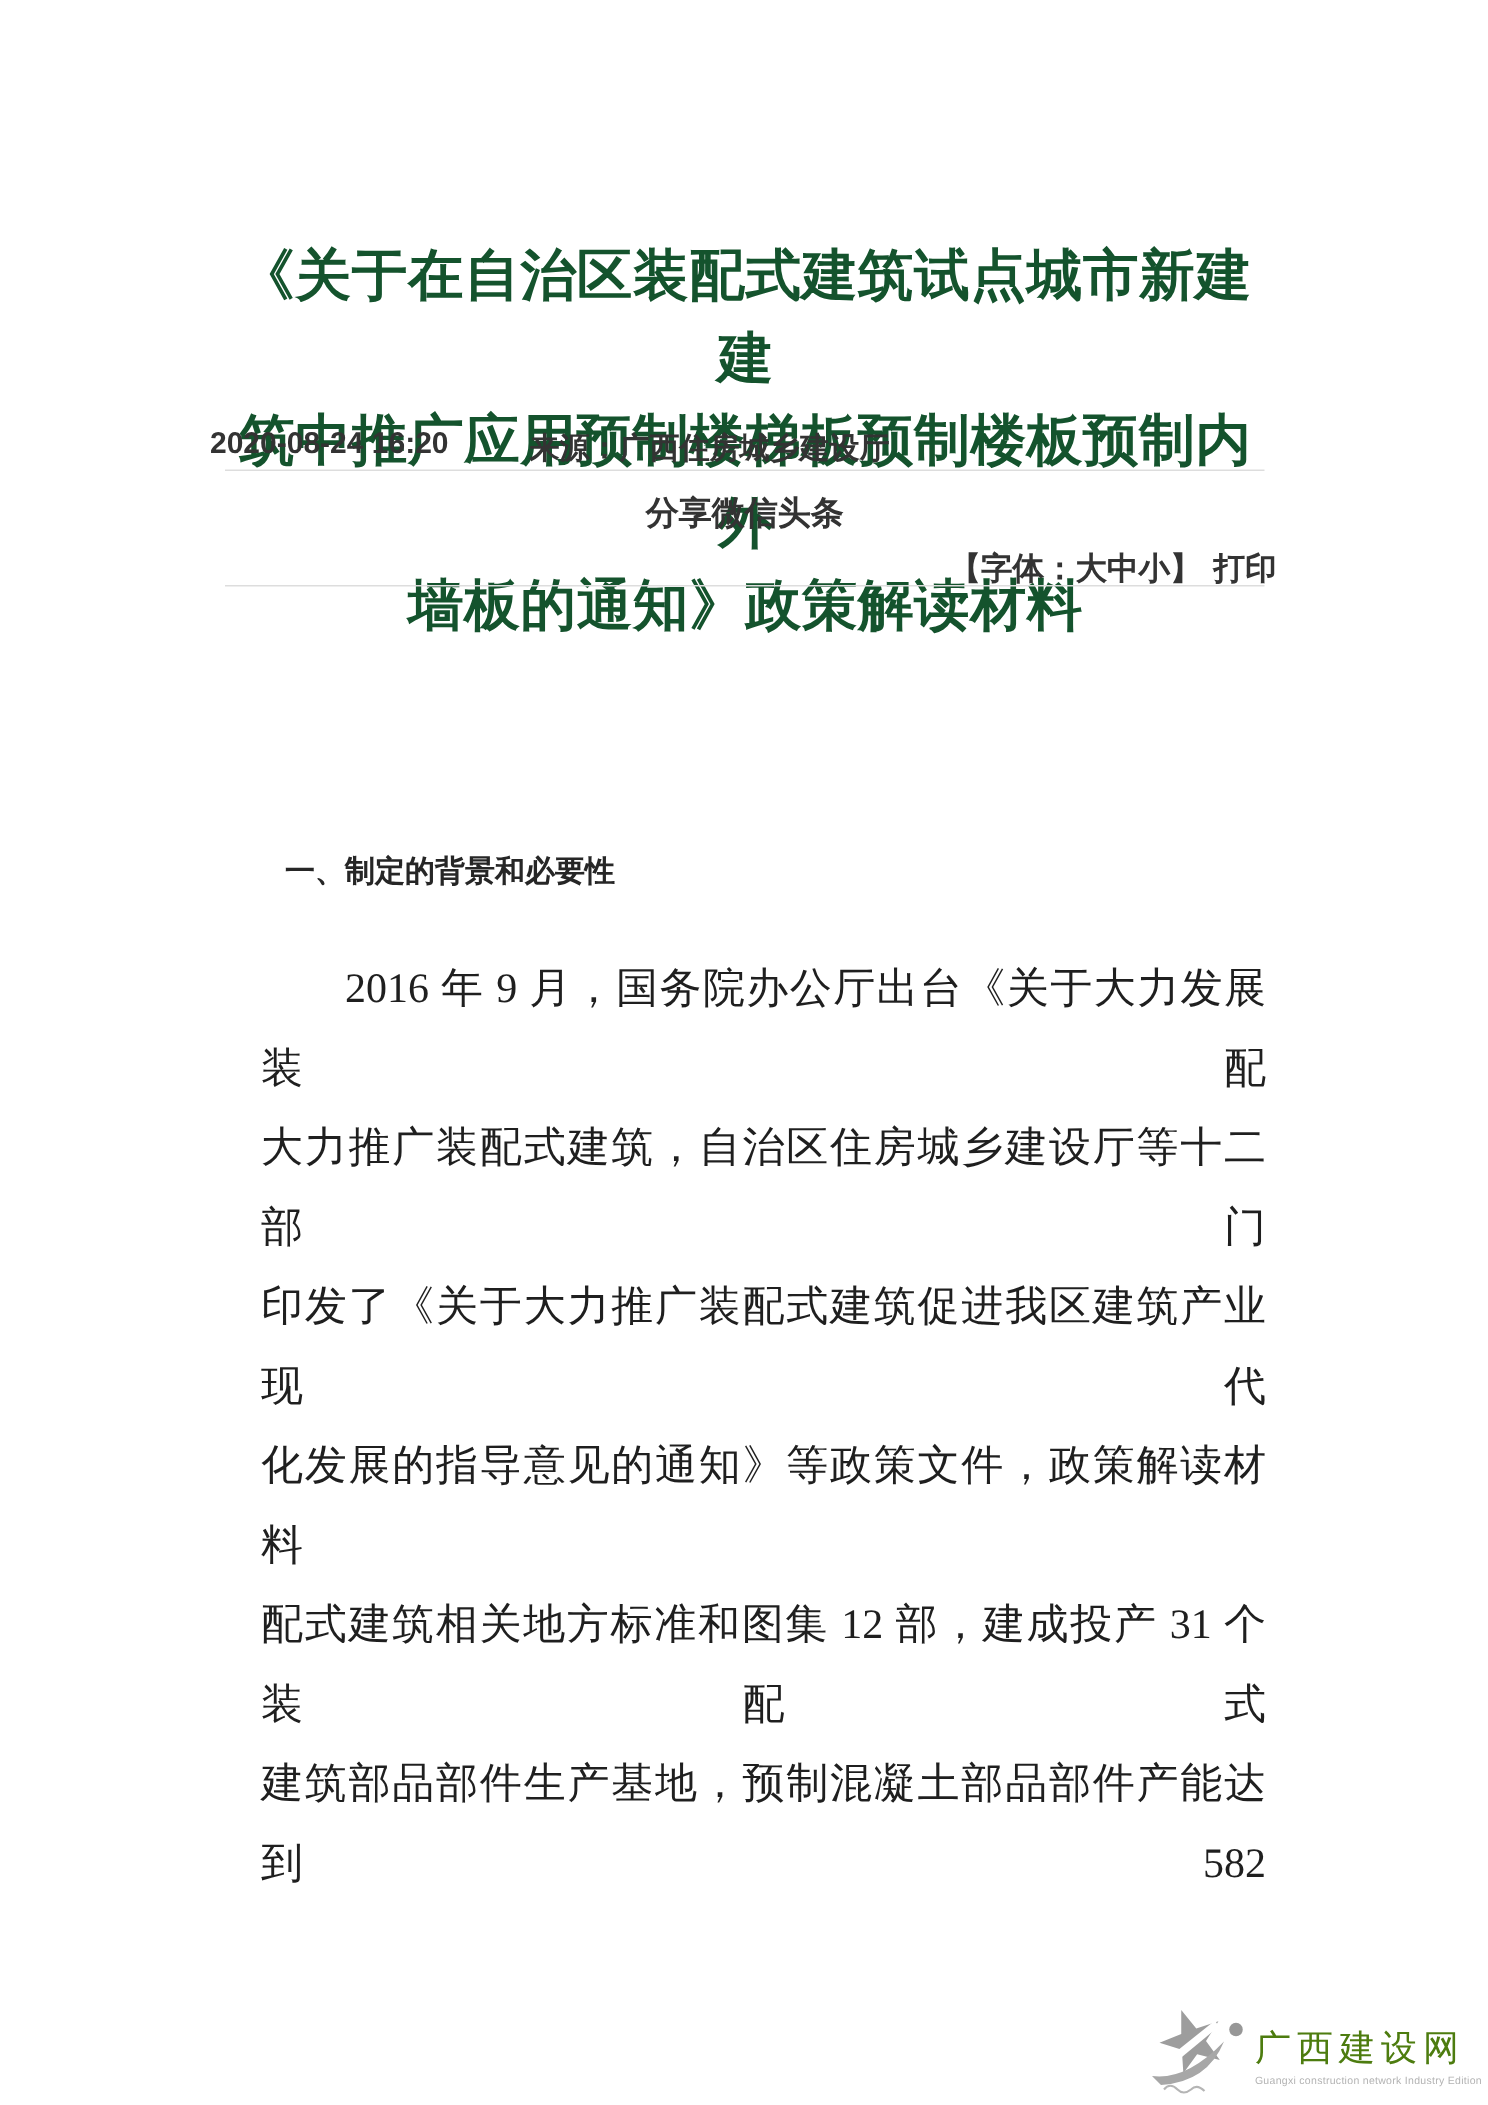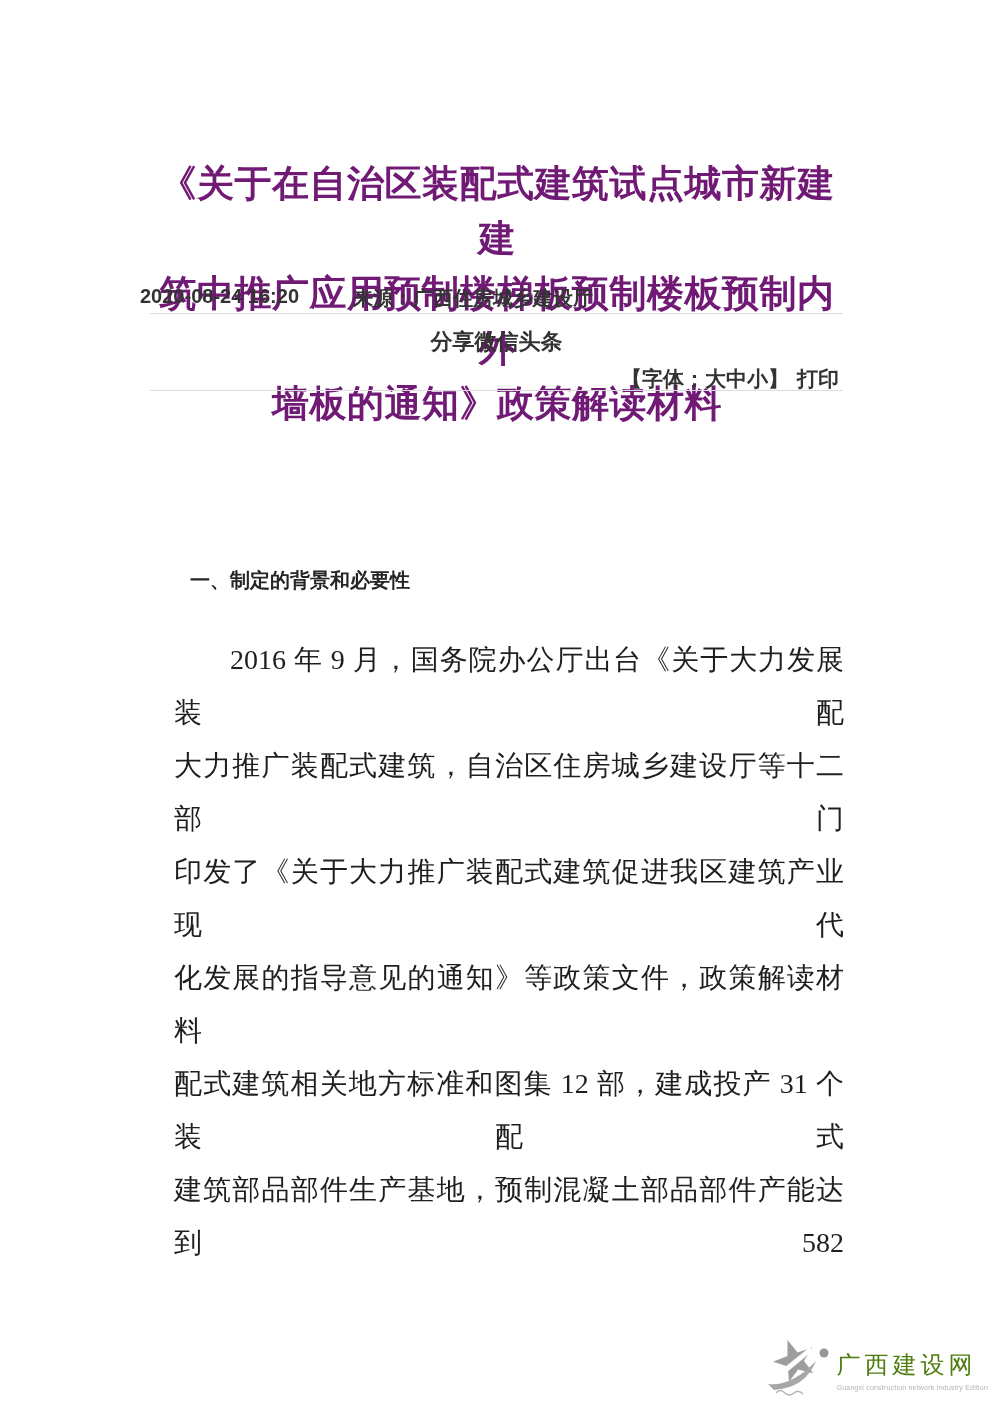--- a/index.html
+++ b/index.html
@@ -13,21 +13,21 @@
   }
   
   .title{
     position:absolute;
     left:148px; top:131px;
     width:698px;
     text-align:center;
     font-size:37px;
     line-height:55px;
     font-weight:bold;
-    color:#701a75;
+    color:#14532d;
     letter-spacing:0.5px;
   }
   
   .meta-row{
     position:absolute;
     left:140px; top:285px;
     width:694px;
     display:flex;
     gap:54px;
     font-size:20px;
@@ -49,21 +49,21 @@
     position:absolute;
     left:150px; top:327px;
     width:693px;
     text-align:center;
     font-size:22px;
     font-weight:bold;
     color:#333333;
   }
   .font-row{
     position:absolute;
-    left:146px; top:365px;
+    left:158px; top:365px;
     width:693px;
     text-align:right;
     font-size:21px;
     font-weight:bold;
     color:#333333;
   }
   .share-row a,.font-row a{
     color:#333333;
     text-decoration:none;
     cursor:pointer;

